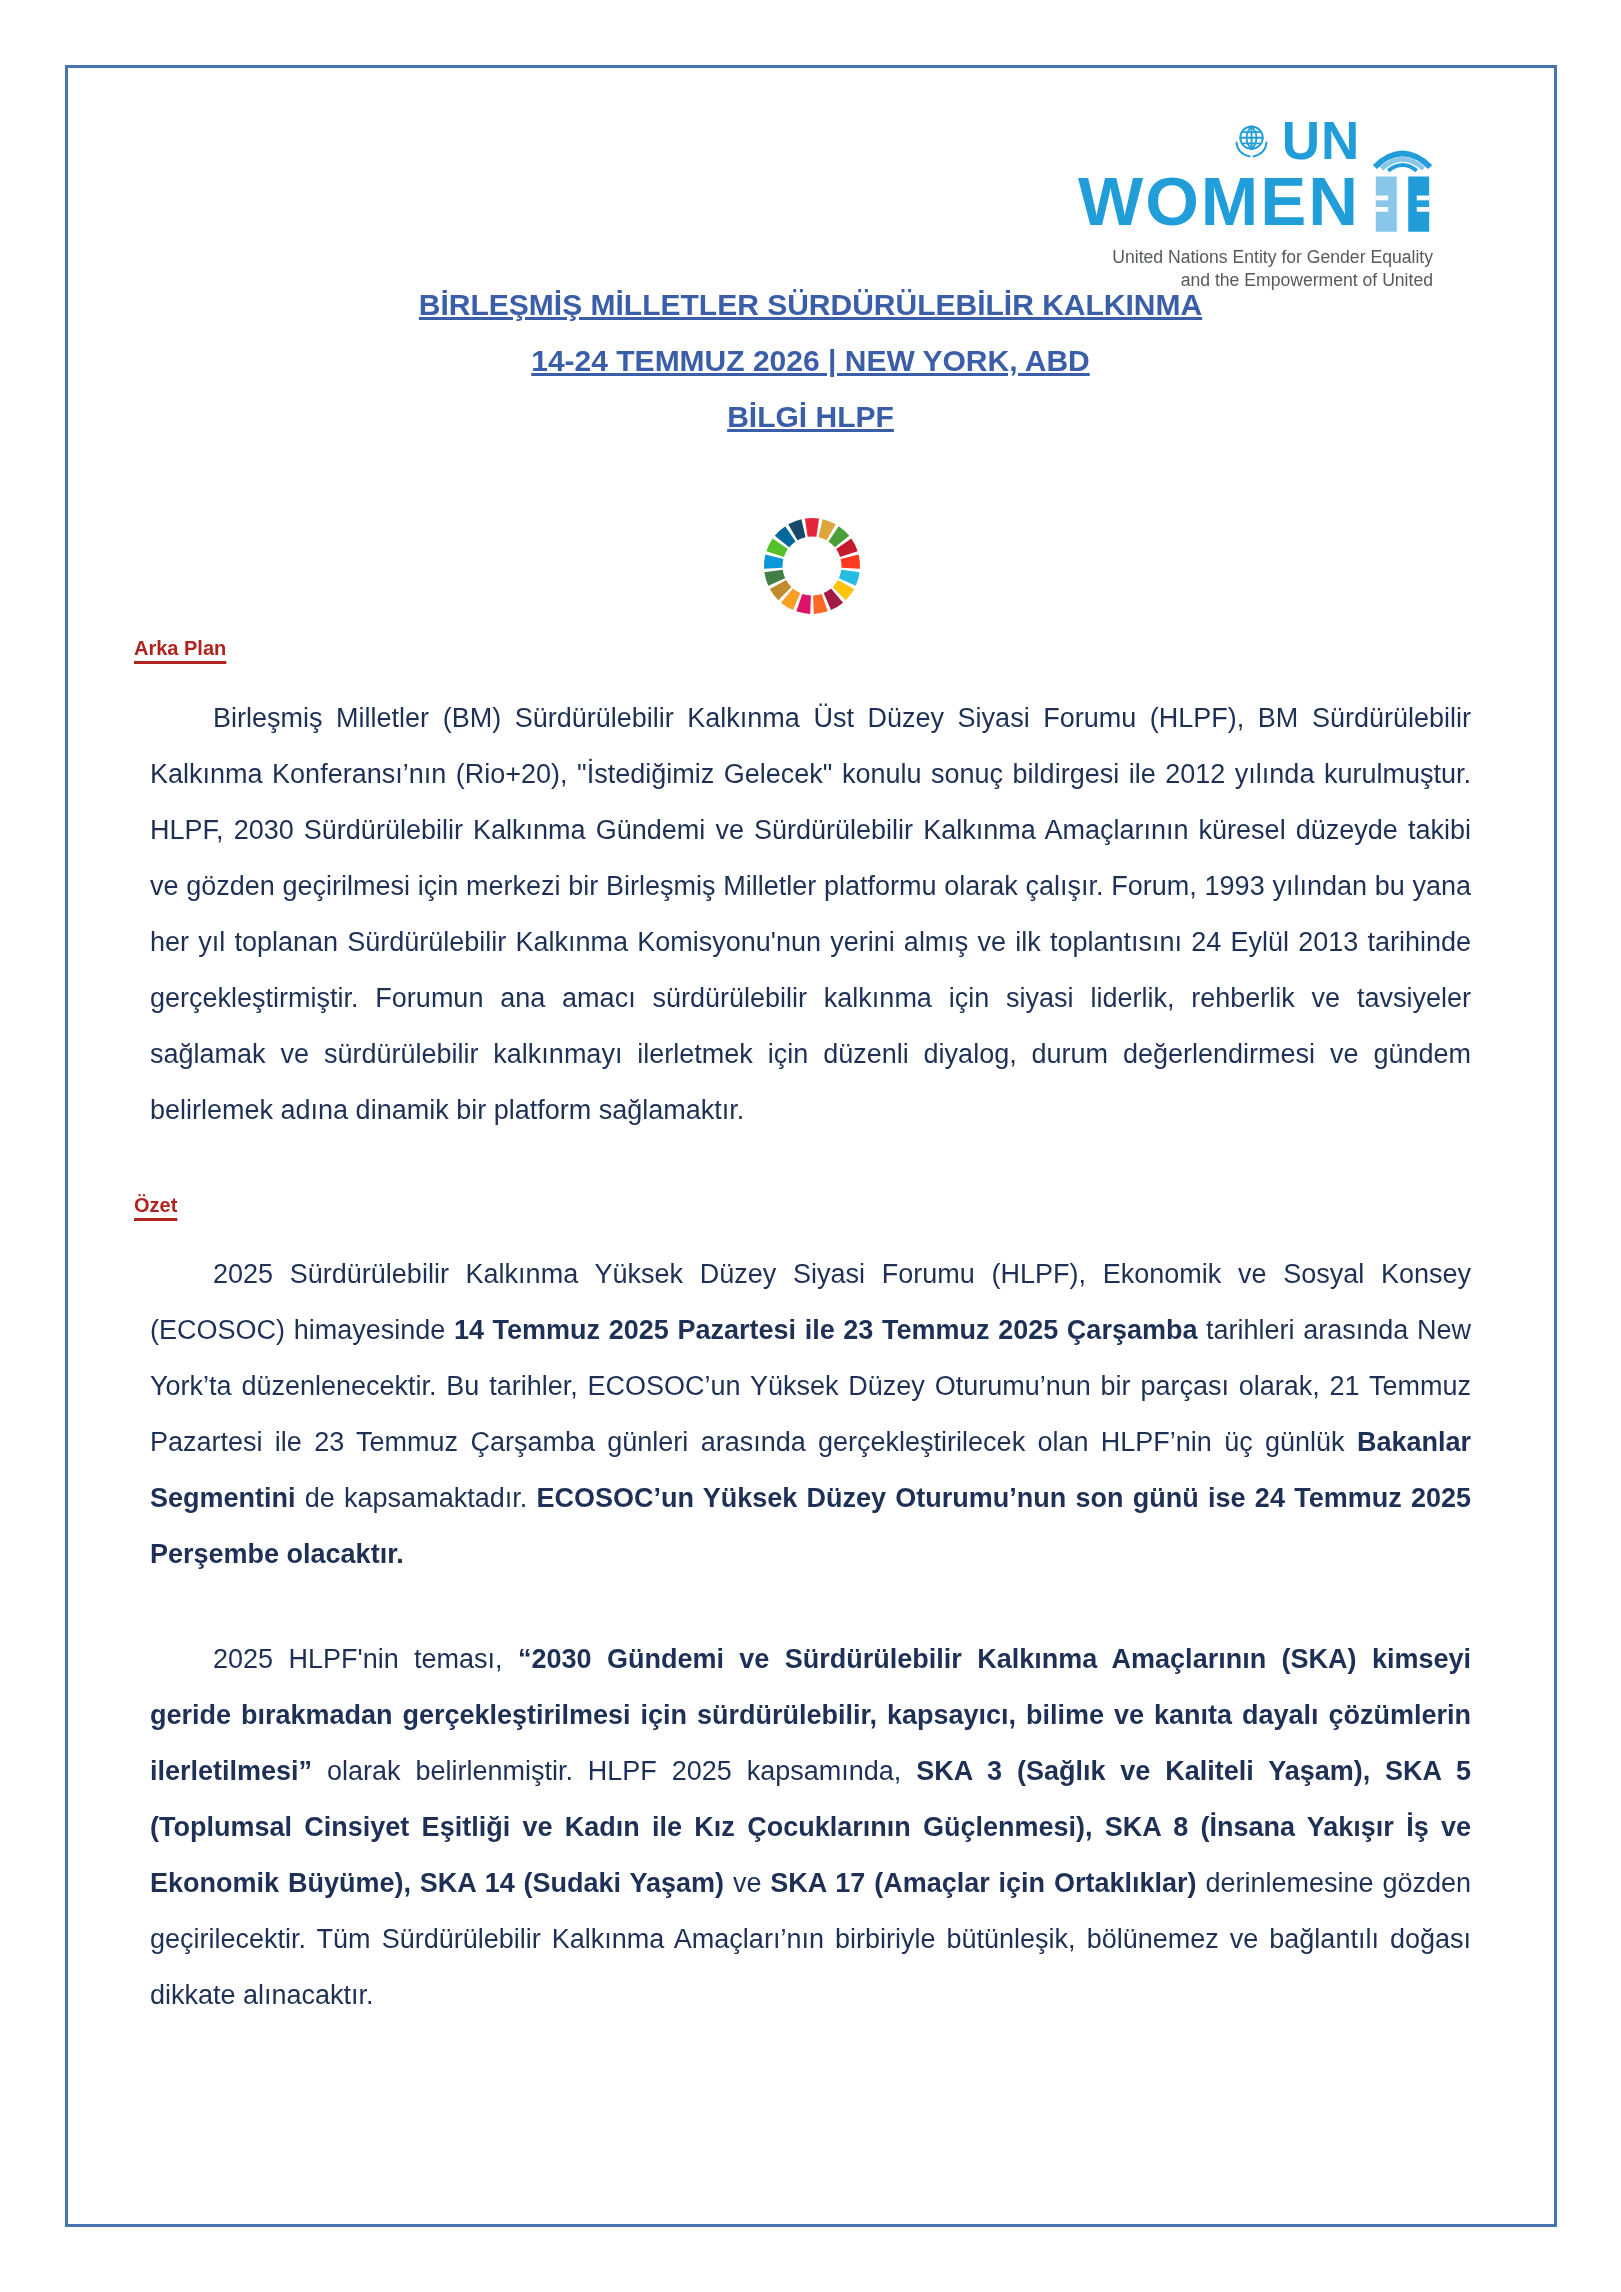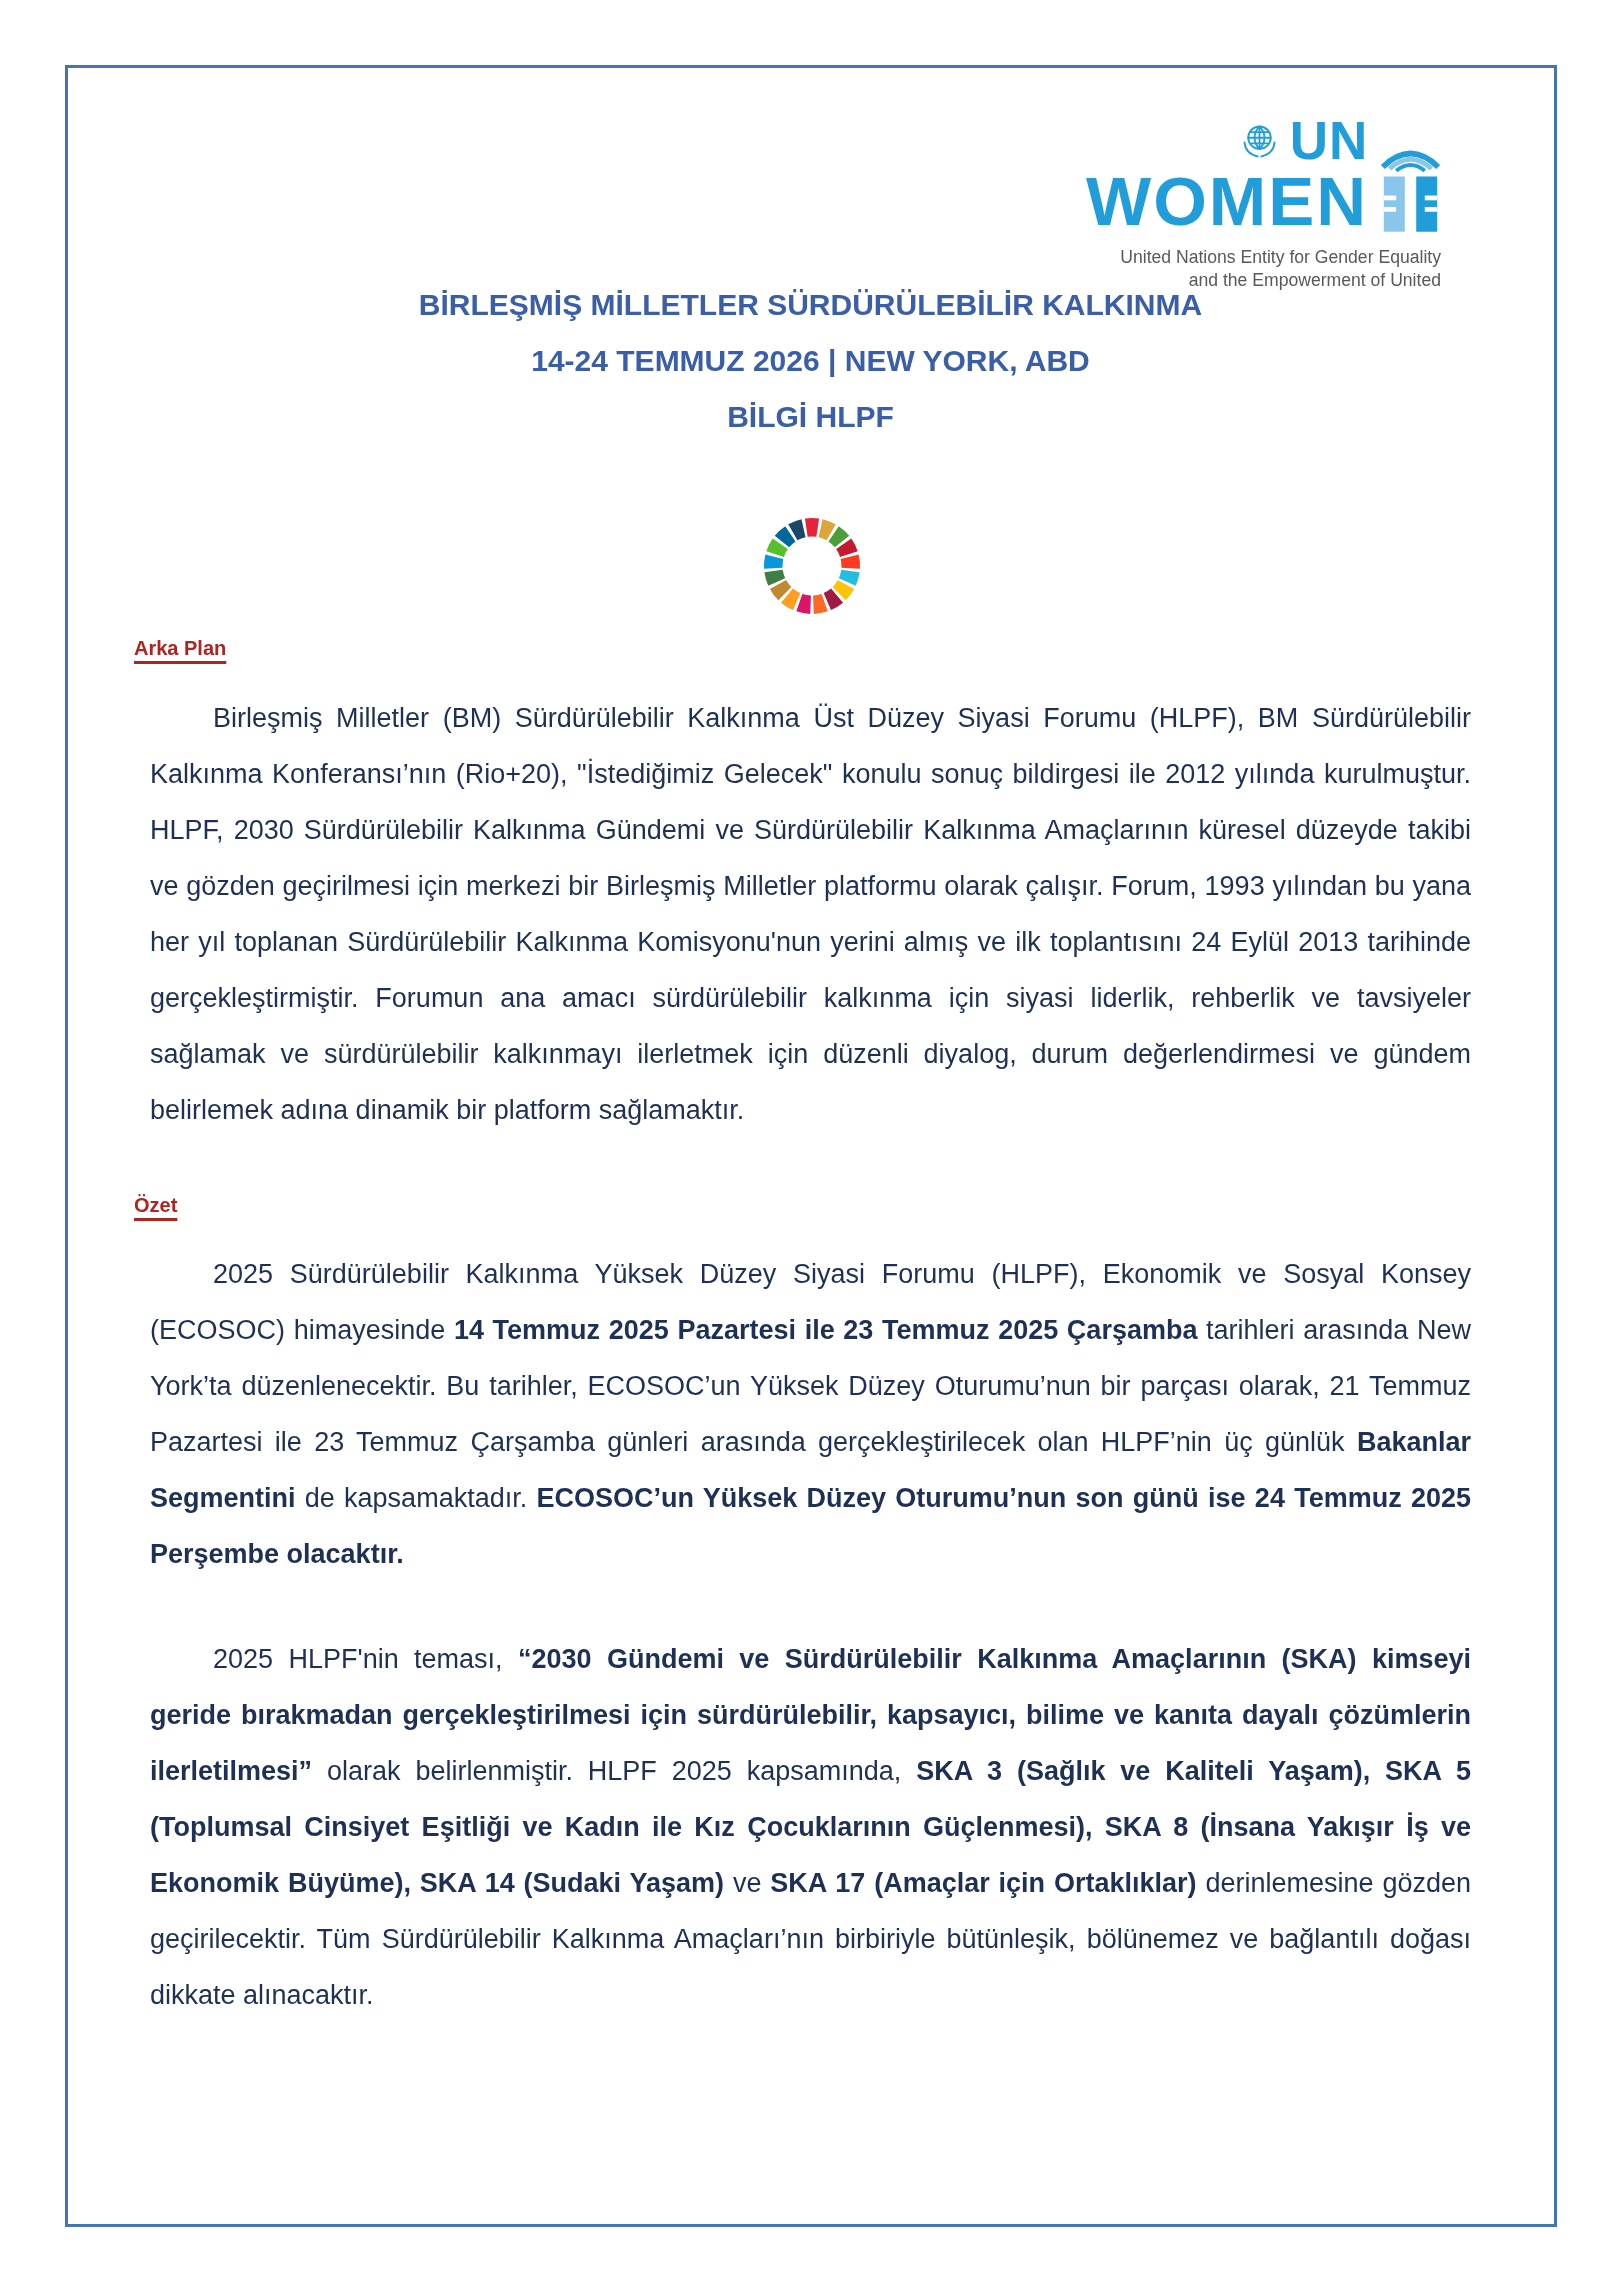--- a/index.html
+++ b/index.html
@@ -15,31 +15,31 @@
   html,body{margin:0;padding:0;background:#ffffff;}
   .page{
     position:relative;width:1621px;height:2293px;background:#ffffff;
     font-family:"Liberation Sans",sans-serif;color:var(--text);overflow:hidden;
   }
   .page-border{
     position:absolute;left:65px;top:65px;width:1492px;height:2162px;
     border:3.9px solid var(--border);pointer-events:none;
   }
   
-  .logo{position:absolute;top:114px;right:180px;display:flex;flex-direction:column;align-items:flex-end;margin-left:8px;}
+  .logo{position:absolute;top:114px;right:188px;display:flex;flex-direction:column;align-items:flex-end;margin-left:8px;}
   .logo-main{display:flex;align-items:flex-end;gap:11.8px;}
   .logo-textcol{display:flex;flex-direction:column;align-items:flex-end;}
   .logo-row1{display:flex;align-items:center;gap:7.8px;}
   .logo-un{font-size:53px;font-weight:bold;color:var(--logo-blue);letter-spacing:1px;line-height:1;}
   .logo-women{font-size:69px;font-weight:bold;color:var(--logo-blue);letter-spacing:2px;line-height:0.95;margin-top:2px;}
   .tagline{margin-top:11.8px;text-align:right;font-size:17.6px;line-height:22.5px;color:var(--tagline-gray);}
   
   .title-block{
     position:absolute;left:134px;right:134px;top:277px;text-align:center;
-    color:var(--title);font-weight:bold;font-size:30px;line-height:56px;
+    color:var(--title);font-weight:bold;font-size:30px;line-height:56px;text-decoration:underline;
   }
   
   .sdg{position:absolute;left:762px;top:516px;width:100px;height:100px;}
   
   .content{position:absolute;left:134px;right:134px;top:630px;}
   .section-heading{
     font-size:20px;font-weight:bold;color:var(--heading);
     text-decoration:underline;text-decoration-thickness:2.9px;text-underline-offset:5.9px;
     margin:0 0 23.5px 0;line-height:36px;
   }

